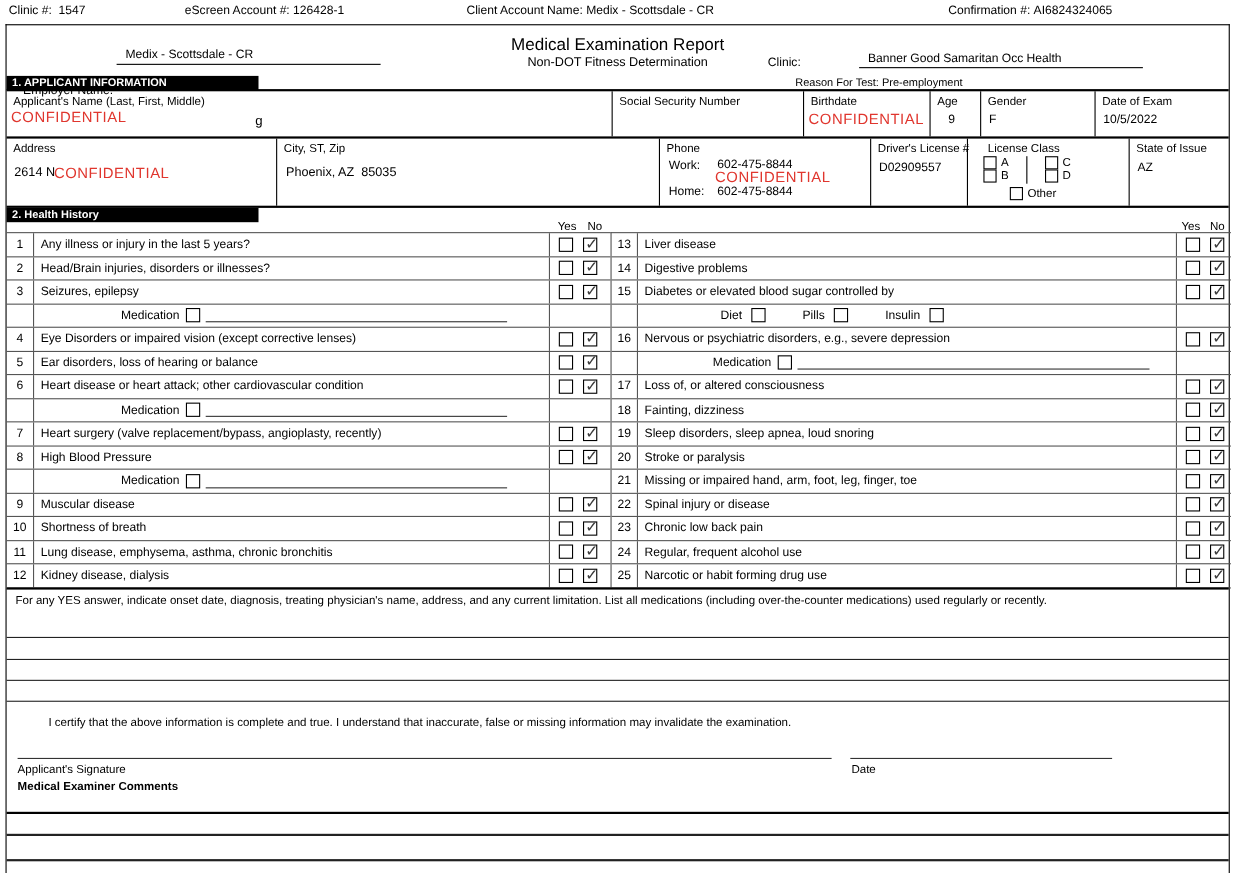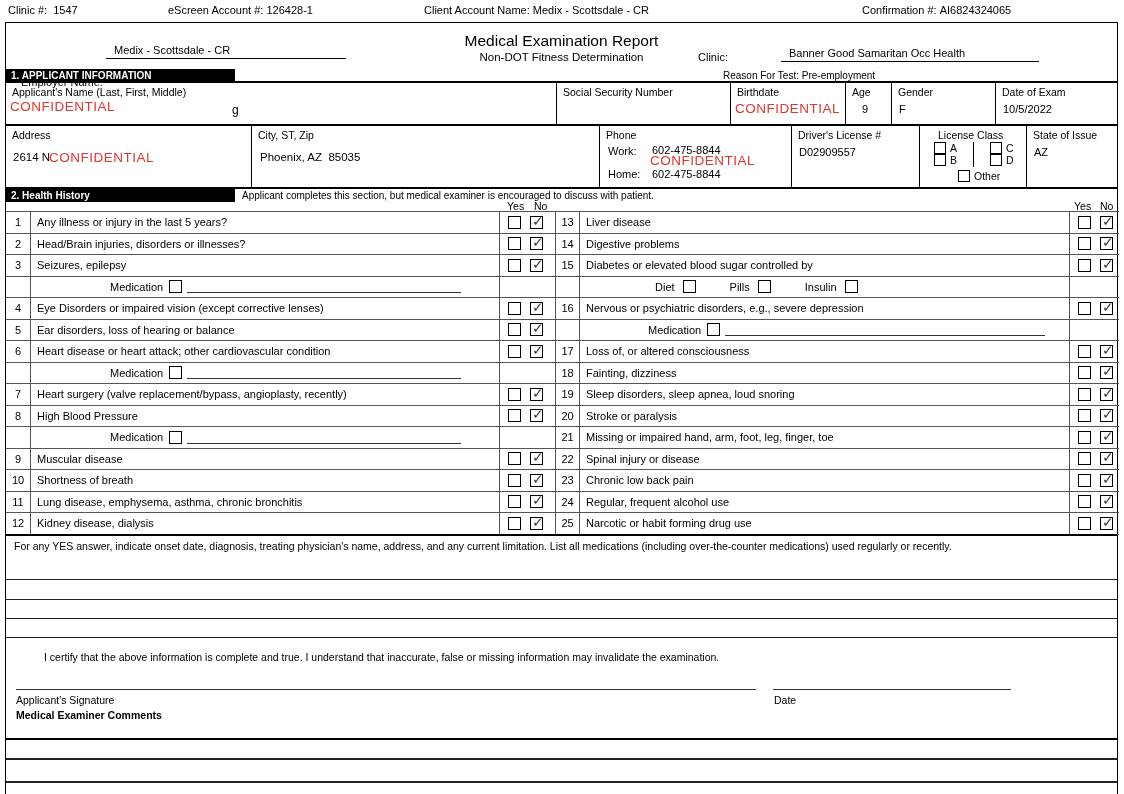--- a/index.html
+++ b/index.html
@@ -129,21 +129,21 @@
     <span class="val abs" style="left:8px; top:19px;">Work:</span>
     <span class="val abs" style="left:52px; top:18px;">602-475-8844</span>
     <span class="red abs" style="left:50px; top:27px; z-index:2;">CONFIDENTIAL</span>
     <span class="val abs" style="left:8px; top:42px;">Home:</span>
     <span class="val abs" style="left:52px; top:42px;">602-475-8844</span>
   </div>
   <div class="cell" style="left:785px; top:103px; width:128px; height:61px;">
     <span class="lbl">Driver's License #</span>
     <span class="val abs" style="left:7px; top:20px;">D02909557</span>
   </div>
-  <div class="cell" style="left:913px; top:103px; width:107px; height:61px;">
+  <div class="cell" style="left:873px; top:103px; width:107px; height:61px;">
     <span class="lbl" style="left:18px;">License Class</span>
     <span class="smallcb" style="left:14px; top:16px;"></span>
     <span class="abs" style="left:30px; top:16px; font-size:10.5px;">A</span>
     <span class="smallcb" style="left:14px; top:28px;"></span>
     <span class="abs" style="left:30px; top:28px; font-size:10.5px;">B</span>
     <span class="abs" style="left:53px; top:16px; height:25px; border-left:1.5px solid #000;"></span>
     <span class="smallcb" style="left:70px; top:16px;"></span>
     <span class="abs" style="left:86px; top:16px; font-size:10.5px;">C</span>
     <span class="smallcb" style="left:70px; top:28px;"></span>
     <span class="abs" style="left:86px; top:28px; font-size:10.5px;">D</span>
@@ -151,21 +151,20 @@
     <span class="abs" style="left:54px; top:44px; font-size:10.5px;">Other</span>
   </div>
   <div class="cell" style="left:1020px; top:103px; width:92px; height:61px;">
     <span class="lbl">State of Issue</span>
     <span class="val abs" style="left:7px; top:20px;">AZ</span>
   </div>
 
   <div class="row-border" style="top:164px;"></div>
 
   <div class="secbar" style="top:166px;">2. Health History</div>
-  <div class="abs" style="left:236px; top:167px; font-size:10px;">Applicant completes this section, but medical examiner is encouraged to discuss with patient.</div>
 
   <span class="yesno" style="left:501px;">Yes</span>
   <span class="yesno" style="left:528px;">No</span>
   <span class="yesno" style="left:1068px;">Yes</span>
   <span class="yesno" style="left:1094px;">No</span>
 
   <div id="qleft" class="qcol left" style="border-top:1px solid #555;">
       <div class="qrow">
         <div class="qnum">1</div>
         <div class="qbody">

